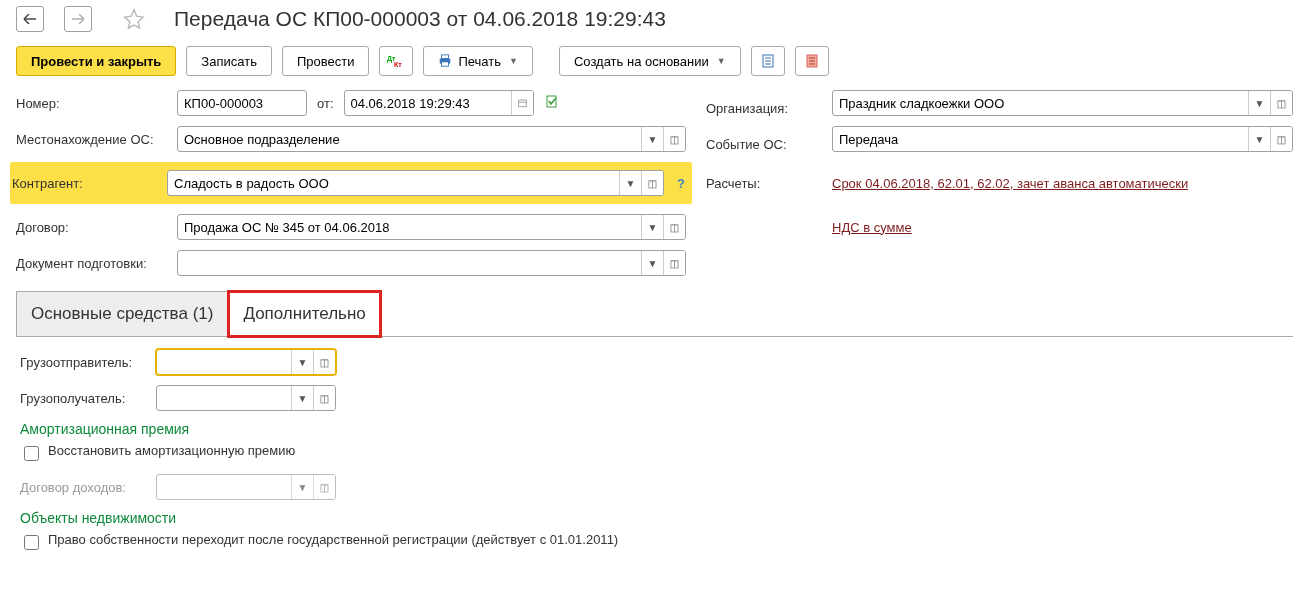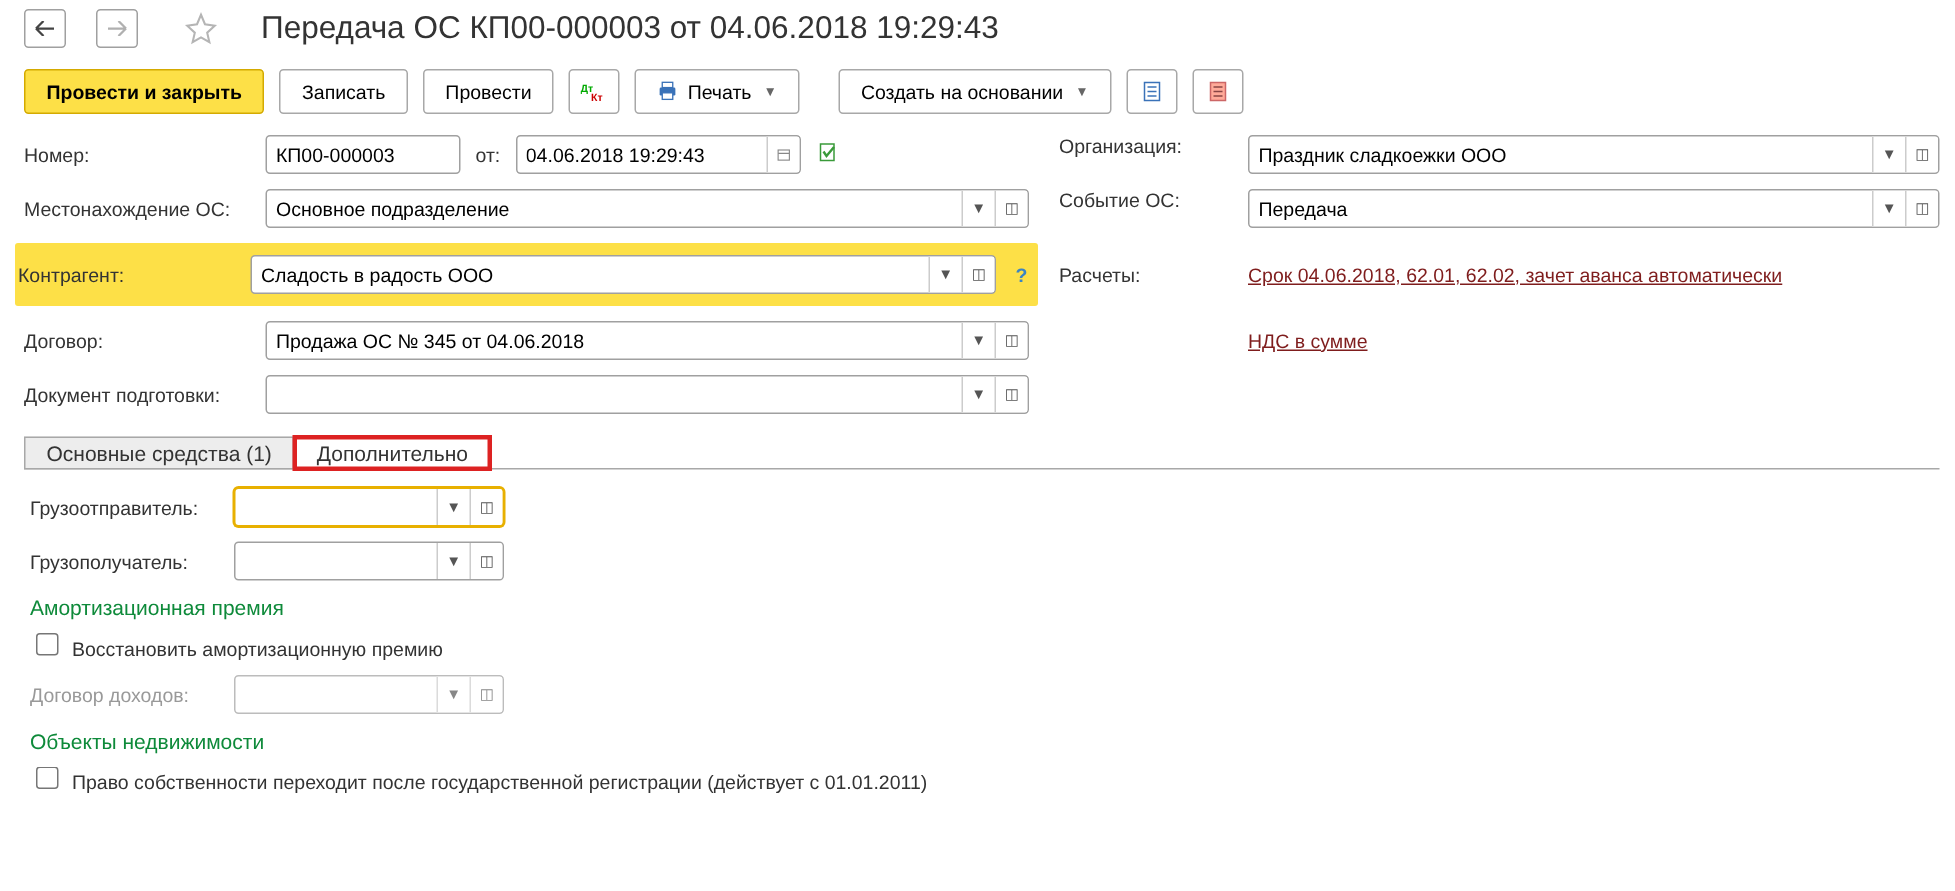--- a/index.html
+++ b/index.html
@@ -68,21 +68,21 @@
   }
   .gap-after { margin-left: 16px; }
   .form-grid {
     display: grid;
     grid-template-columns: 670px 1fr;
     column-gap: 20px;
     row-gap: 10px;
     align-items: center;
   }
   .fg-left { display:flex; align-items:center; gap: 6px; }
-  .fg-right { display:flex; align-items:flex-start; gap: 6px; }
+  .fg-right { display:flex; align-items:flex-end; gap: 6px; }
   .lbl { min-width: 155px; color: #333; }
   .lbl-r { min-width: 120px; color: #333; }
   .input-combo {
     display: flex;
     border: 1px solid #a0a0a0;
     border-radius: 3px;
     background: #fff;
     height: 26px;
     overflow: hidden;
   }
@@ -122,28 +122,28 @@
     text-decoration: underline;
     cursor: pointer;
   }
   .tabs {
     display: flex;
     margin-top: 14px;
     border-bottom: 1px solid #a8a8a8;
     align-items: flex-end;
   }
   .tab {
-    padding: 2px 14px;
+    padding: 12px 14px;
     border: 1px solid #a8a8a8;
     background: #ededed;
     cursor: pointer;
     margin-right: 0;
     position: relative;
     top: 1px;
-    font-size: 14px;
+    font-size: 17px;
   }
   .tab.active {
     background: #fff;
     border-bottom: 1px solid #fff;
   }
   .tab.highlighted {
     outline: 3px solid #d22;
     outline-offset: -2px;
     z-index: 2;
   }
@@ -155,21 +155,21 @@
     margin-bottom: 10px;
   }
   .sublbl { min-width: 130px; }
   .focus-border { border: 1px solid #e8b000; box-shadow: 0 0 0 1px #e8b000; }
   .section-h {
     color: #0e8a3a;
     font-size: 14px;
     margin: 8px 0 6px 0;
   }
   .cbrow {
-    display: flex; align-items: flex-end; gap: 6px;
+    display: flex; align-items: flex-start; gap: 6px;
     margin-bottom: 10px;
   }
   .cbrow input[type=checkbox] {
     width: 15px; height: 15px;
     cursor: pointer;
   }
   .disabled-lbl { color: #999; }
   .w-number { width: 130px; }
   .w-date { width: 190px; }
   .w-long { flex:1; }

